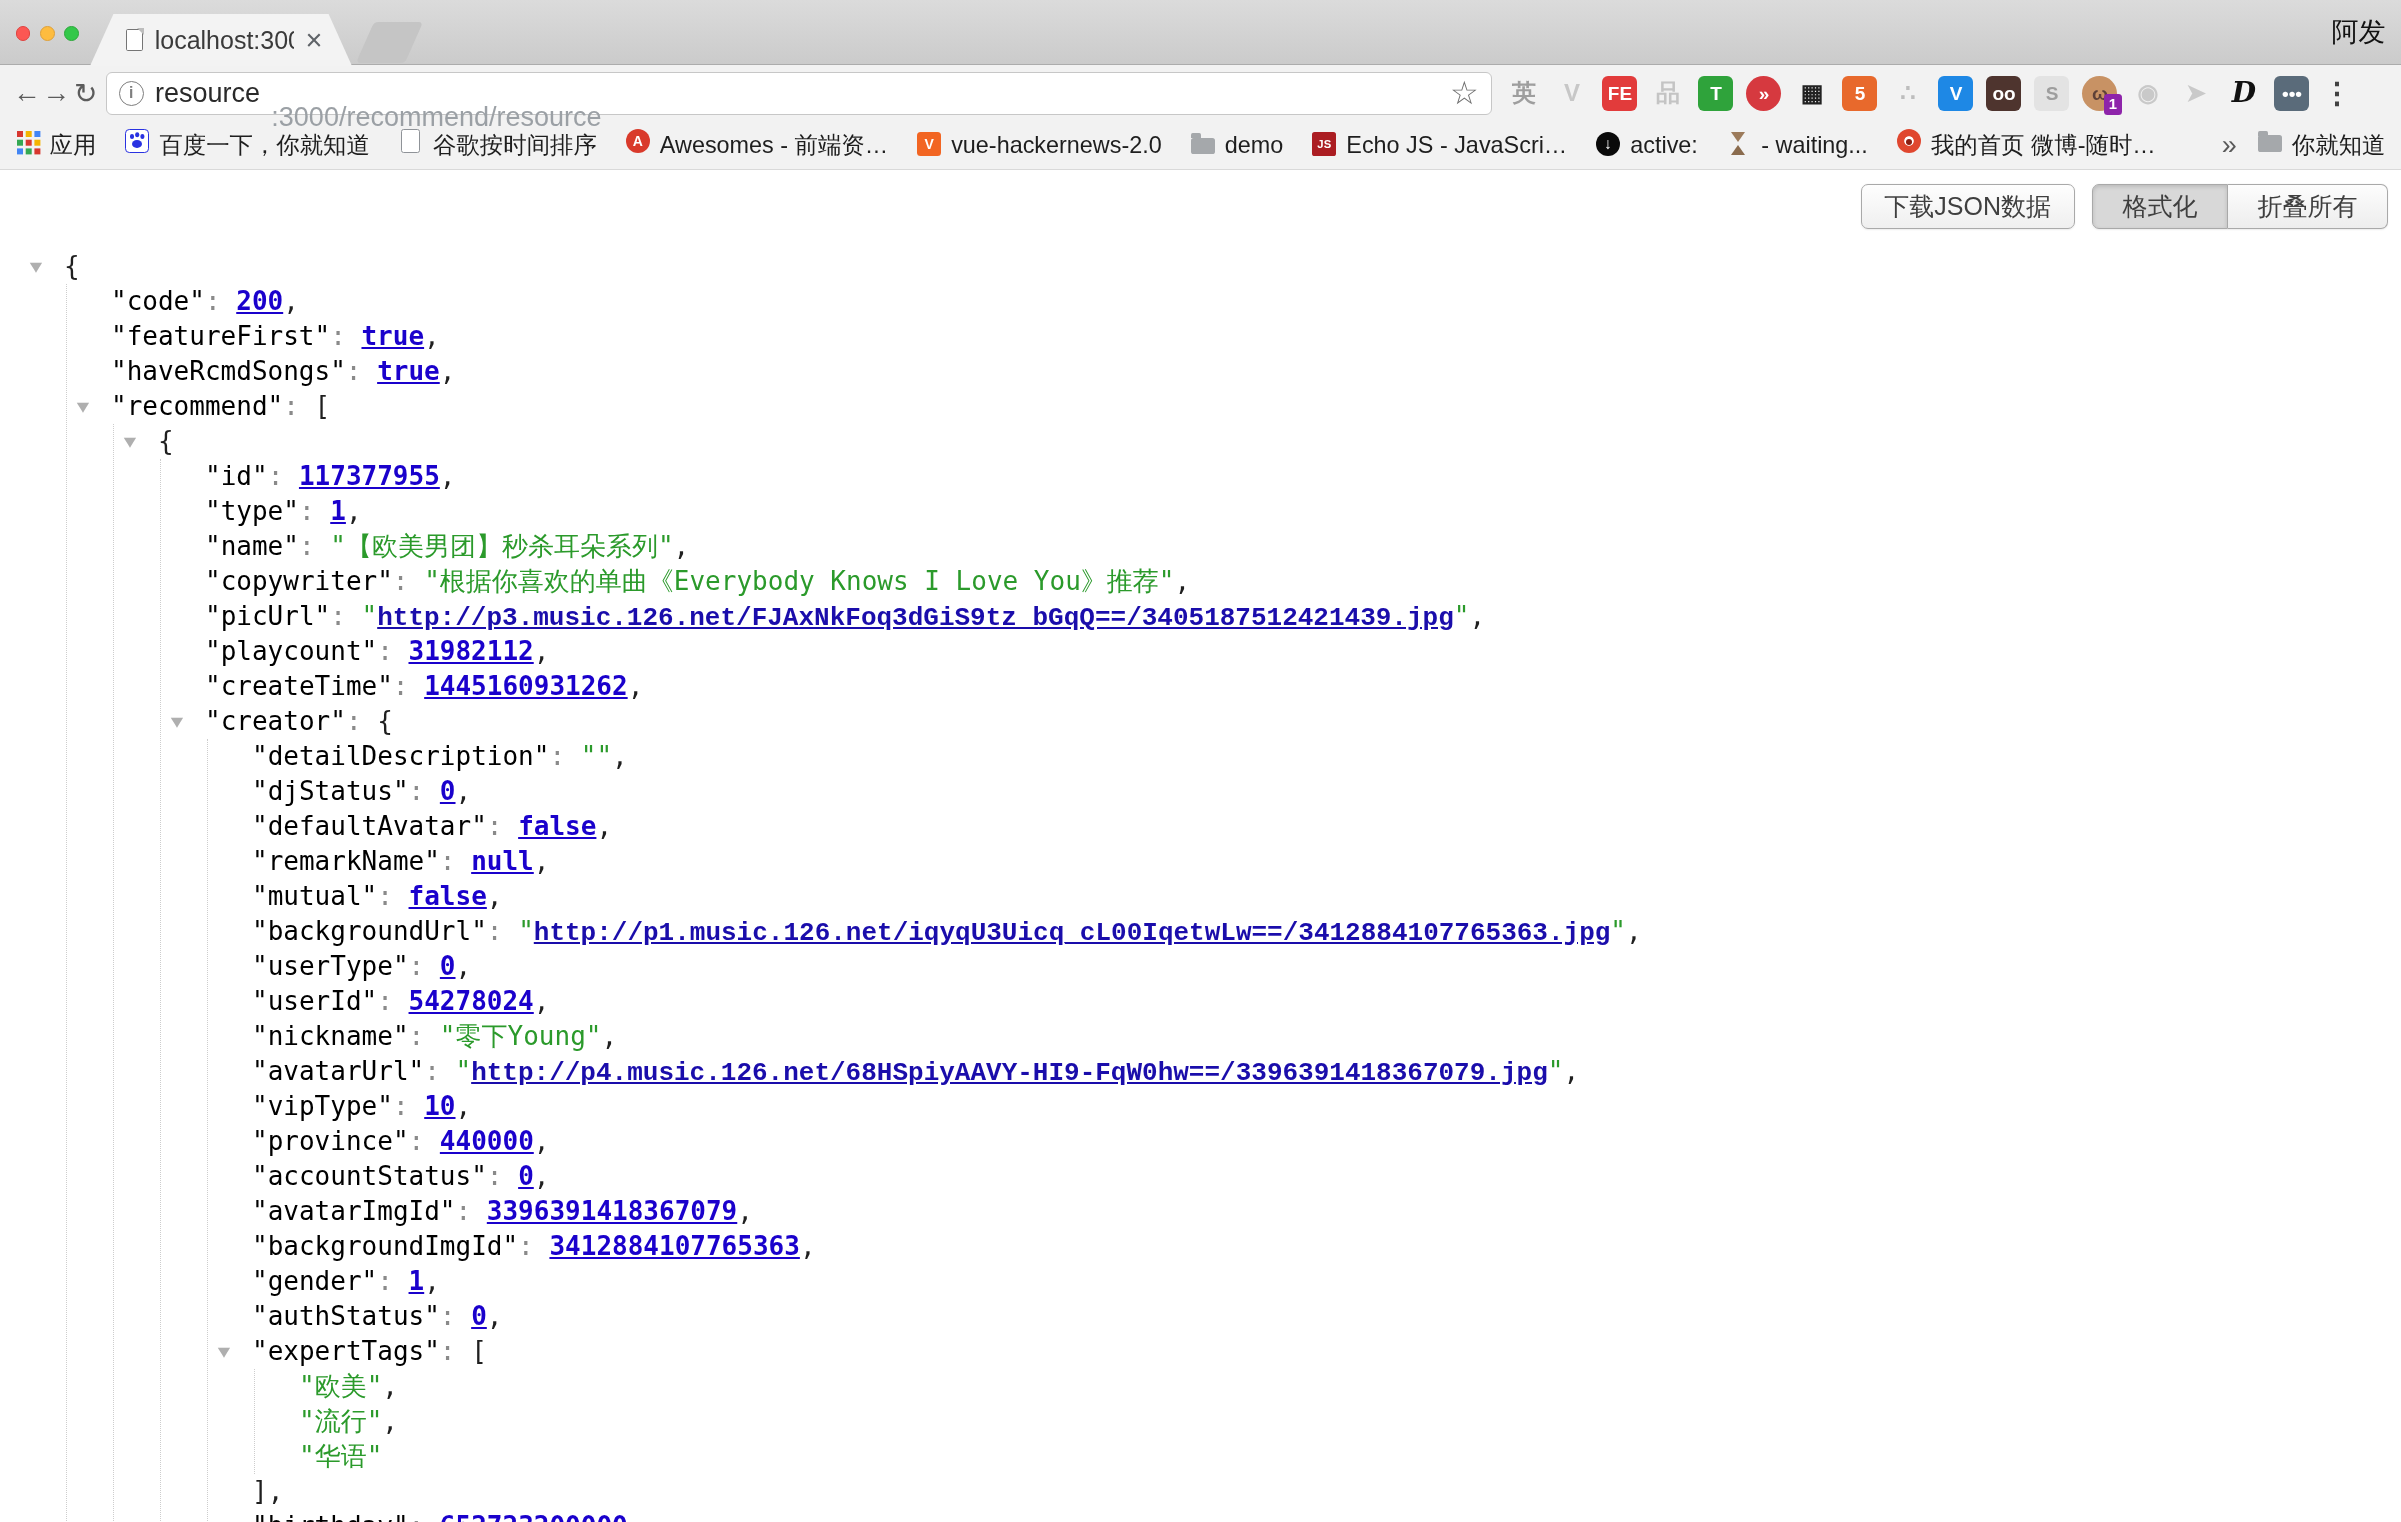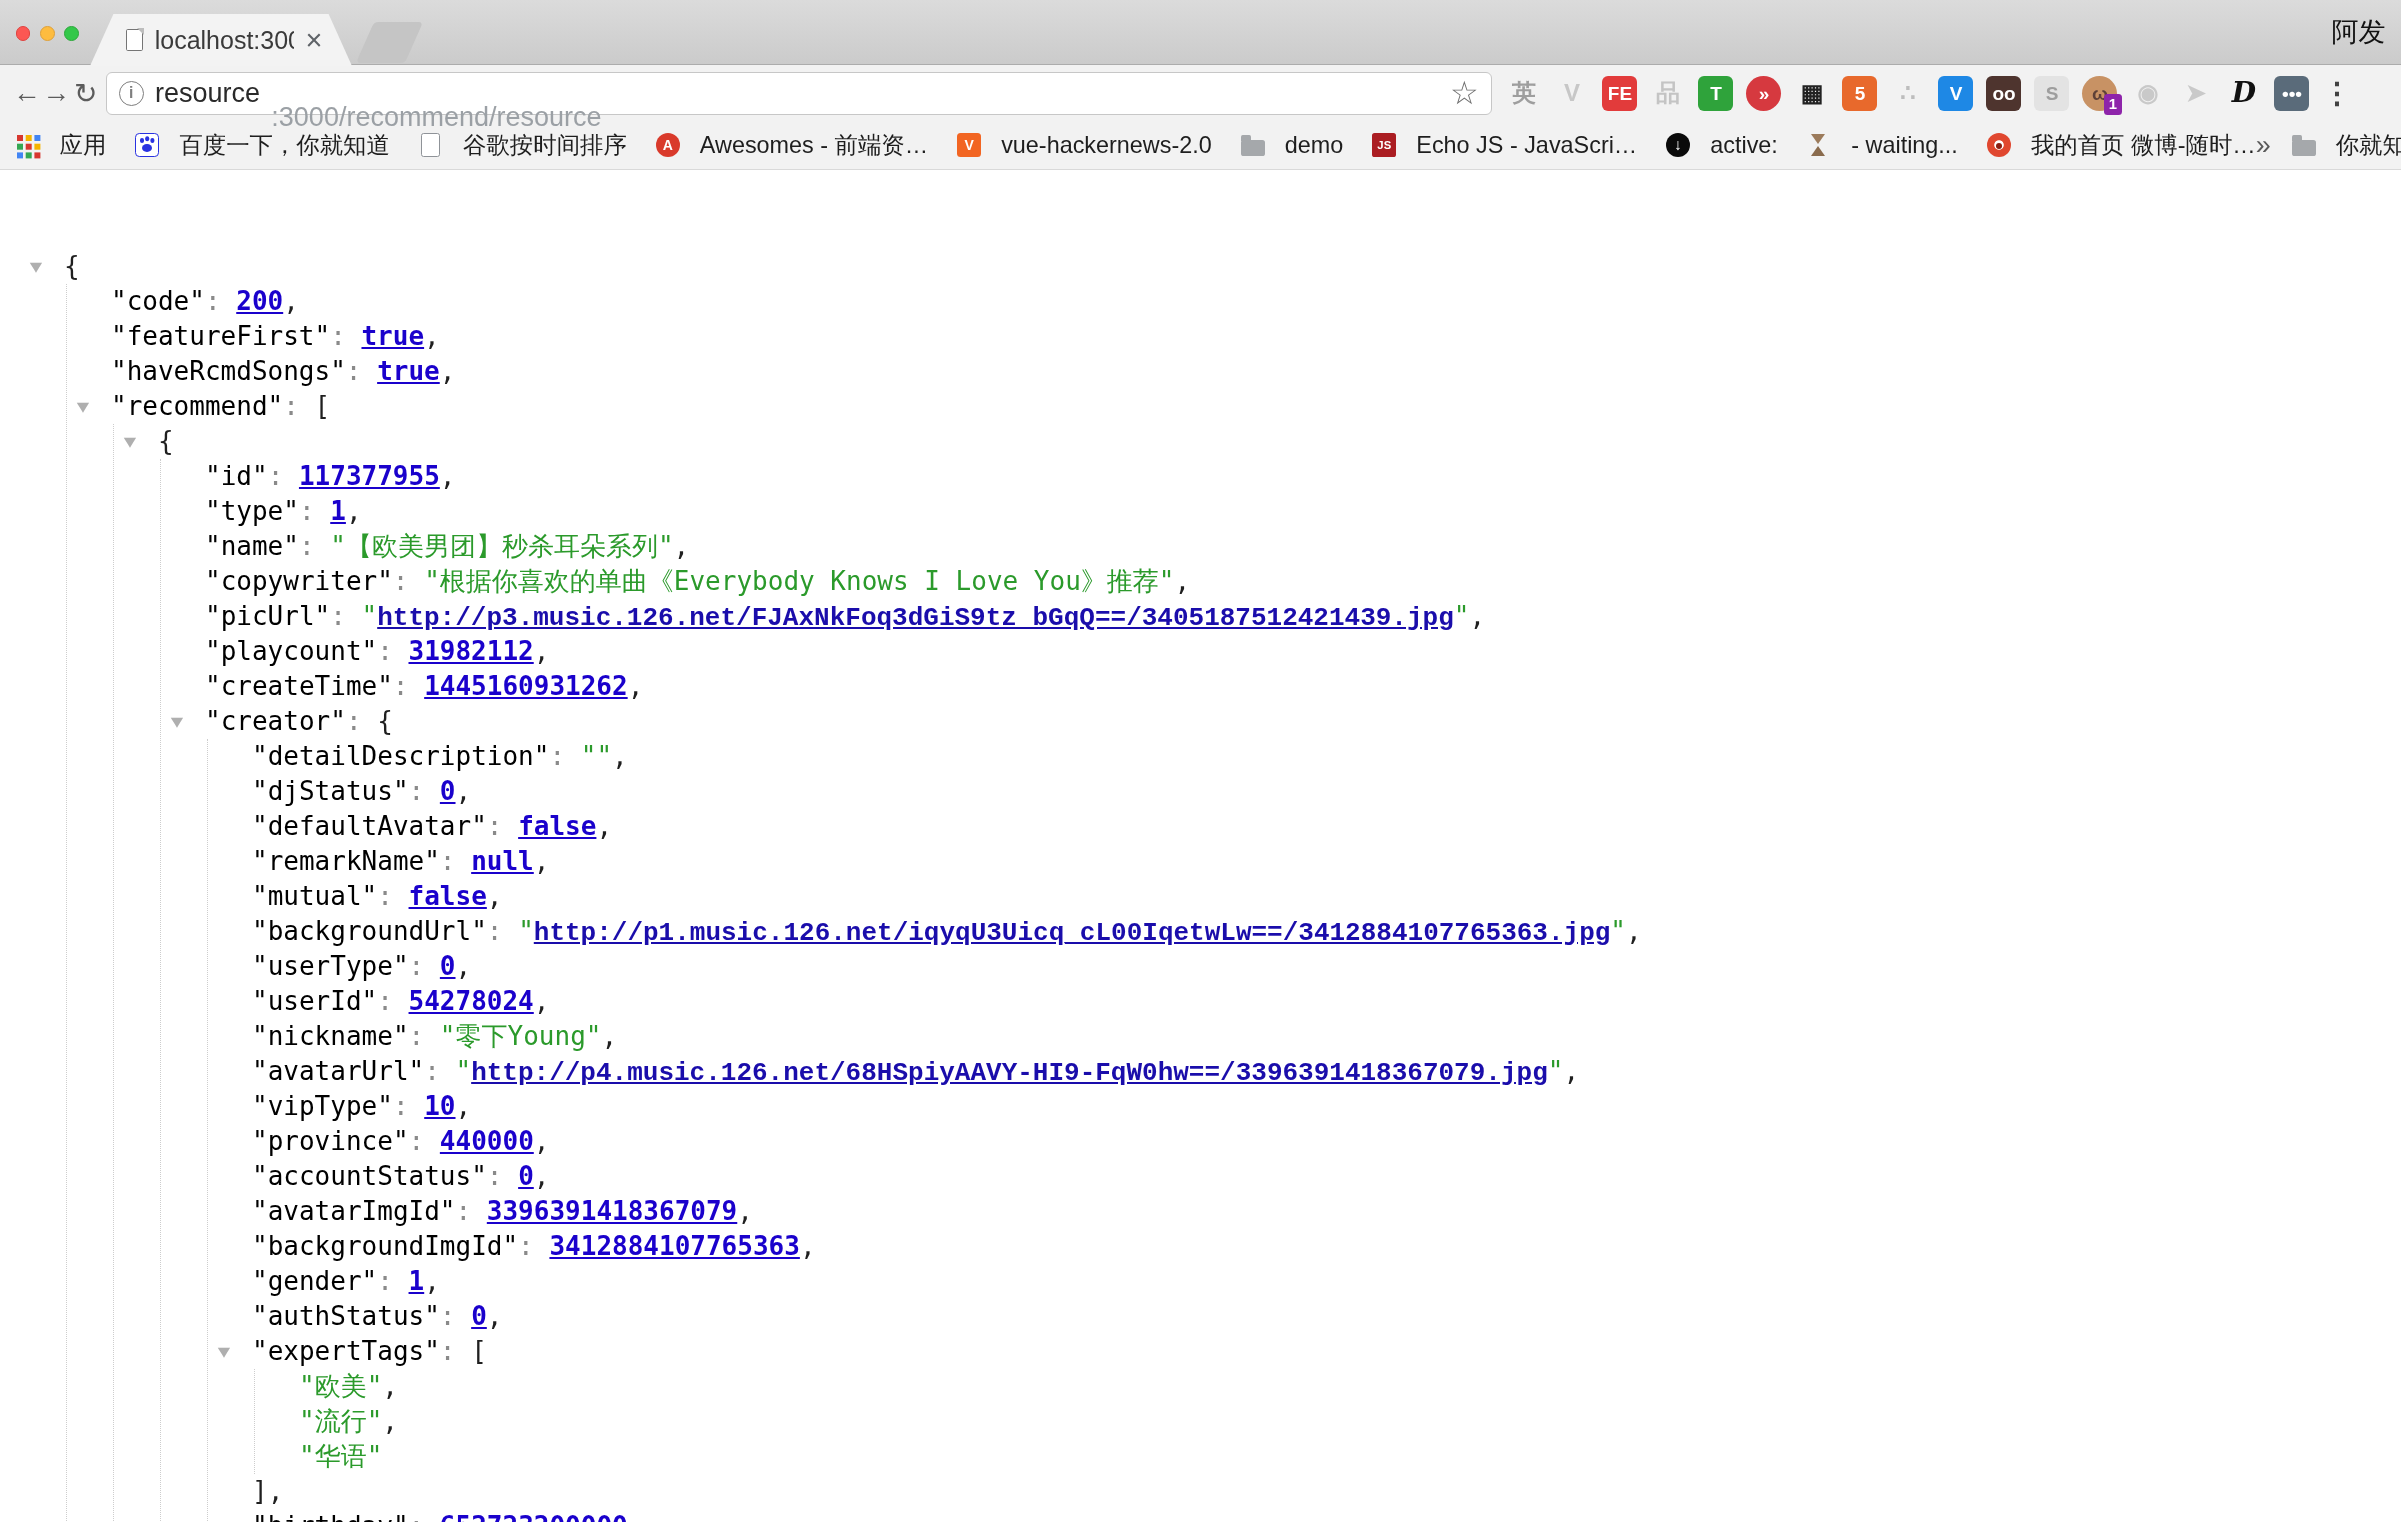--- a/index.html
+++ b/index.html
@@ -47,21 +47,21 @@
   .xi-serif .xi-glyph { font-family:"DejaVu Serif", serif; font-style:italic; font-size:28px; }
   .xi-glyph { line-height:1; }
   .x-badge { position:absolute; right:-4.3px; bottom:-4.3px; min-width:18px; height:21px;
     border-radius:3.5px; color:#fff; font-size:14.8px; line-height:21px; text-align:center; padding:0 2.6px; }
   .menu-dots { font-size:29px; color:#424242; margin-left:13px; font-weight:bold; }
 
   
   .bookmarksbar { height:49px; background:#F2F2F2; border-bottom:1.7px solid #D9D9D9;
     display:flex; align-items:center; padding:0 15.6px; }
   .bm-list { display:flex; align-items:center; gap:29px; }
-  .bm { display:flex; align-items:center; gap:20px; white-space:nowrap; }
+  .bm { display:flex; align-items:flex-start; gap:10px; white-space:nowrap; }
   .bm-label { font-size:23.4px; color:#1E1E1E; }
   .bm-right { margin-left:auto; display:flex; align-items:center; gap:21px; }
   .bm-overflow { font-size:27px; color:#5A5A5A; }
 
   .bi { position:relative; width:24px; height:24px; flex:none; }
   .bi-glyph { position:absolute; inset:0; display:flex; align-items:center; justify-content:center;
     color:#fff; font-weight:bold; font-size:14px; }
   .bi-apps-grid::before { content:""; position:absolute; left:1.7px; top:1.7px; width:6px; height:6px;
     background:#D7372F; box-shadow:8.7px 0 0 #F4B400, 17.4px 0 0 #4285F4, 0 8.7px 0 #34A853,
     8.7px 8.7px 0 #D7372F, 17.4px 8.7px 0 #F4B400, 0 17.4px 0 #4285F4, 8.7px 17.4px 0 #34A853, 17.4px 17.4px 0 #D7372F; }
@@ -256,20 +256,27 @@
   <div class="bm-right">
     <span class="bm-overflow">»</span>
     <div class="bm">
       <span class="bi bi-folder"></span>
       <span class="bm-label">你就知道</span>
     </div>
   </div>
 </div>
 
 <div class="content">
+  <div class="controls">
+    <div class="btn">下载JSON数据</div>
+    <div class="seg-group">
+      <div class="seg seg-first">格式化</div>
+      <div class="seg seg-last">折叠所有</div>
+    </div>
+  </div>
   <div class="json-tree">
       <div class="guide" style="left: 66px; top: 111px; height: 1295px;"></div>
       <div class="guide" style="left: 113px; top: 251px; height: 1155px;"></div>
       <div class="guide" style="left: 160px; top: 286px; height: 1120px;"></div>
       <div class="guide" style="left: 207px; top: 566px; height: 840px;"></div>
       <div class="guide" style="left: 254px; top: 1196px; height: 105px;"></div>
       <div class="json-line" style="padding-left: 64px;"><span class="caret" style="left: 31px;">▼</span><span class="tk-p">{</span></div>
       <div class="json-line" style="padding-left: 111px;"><span class="tk-k">"code"</span><span class="tk-c">: </span><span class="tk-n">200</span><span class="tk-p">,</span></div>
       <div class="json-line" style="padding-left: 111px;"><span class="tk-k">"featureFirst"</span><span class="tk-c">: </span><span class="tk-n">true</span><span class="tk-p">,</span></div>
       <div class="json-line" style="padding-left: 111px;"><span class="tk-k">"haveRcmdSongs"</span><span class="tk-c">: </span><span class="tk-n">true</span><span class="tk-p">,</span></div>

